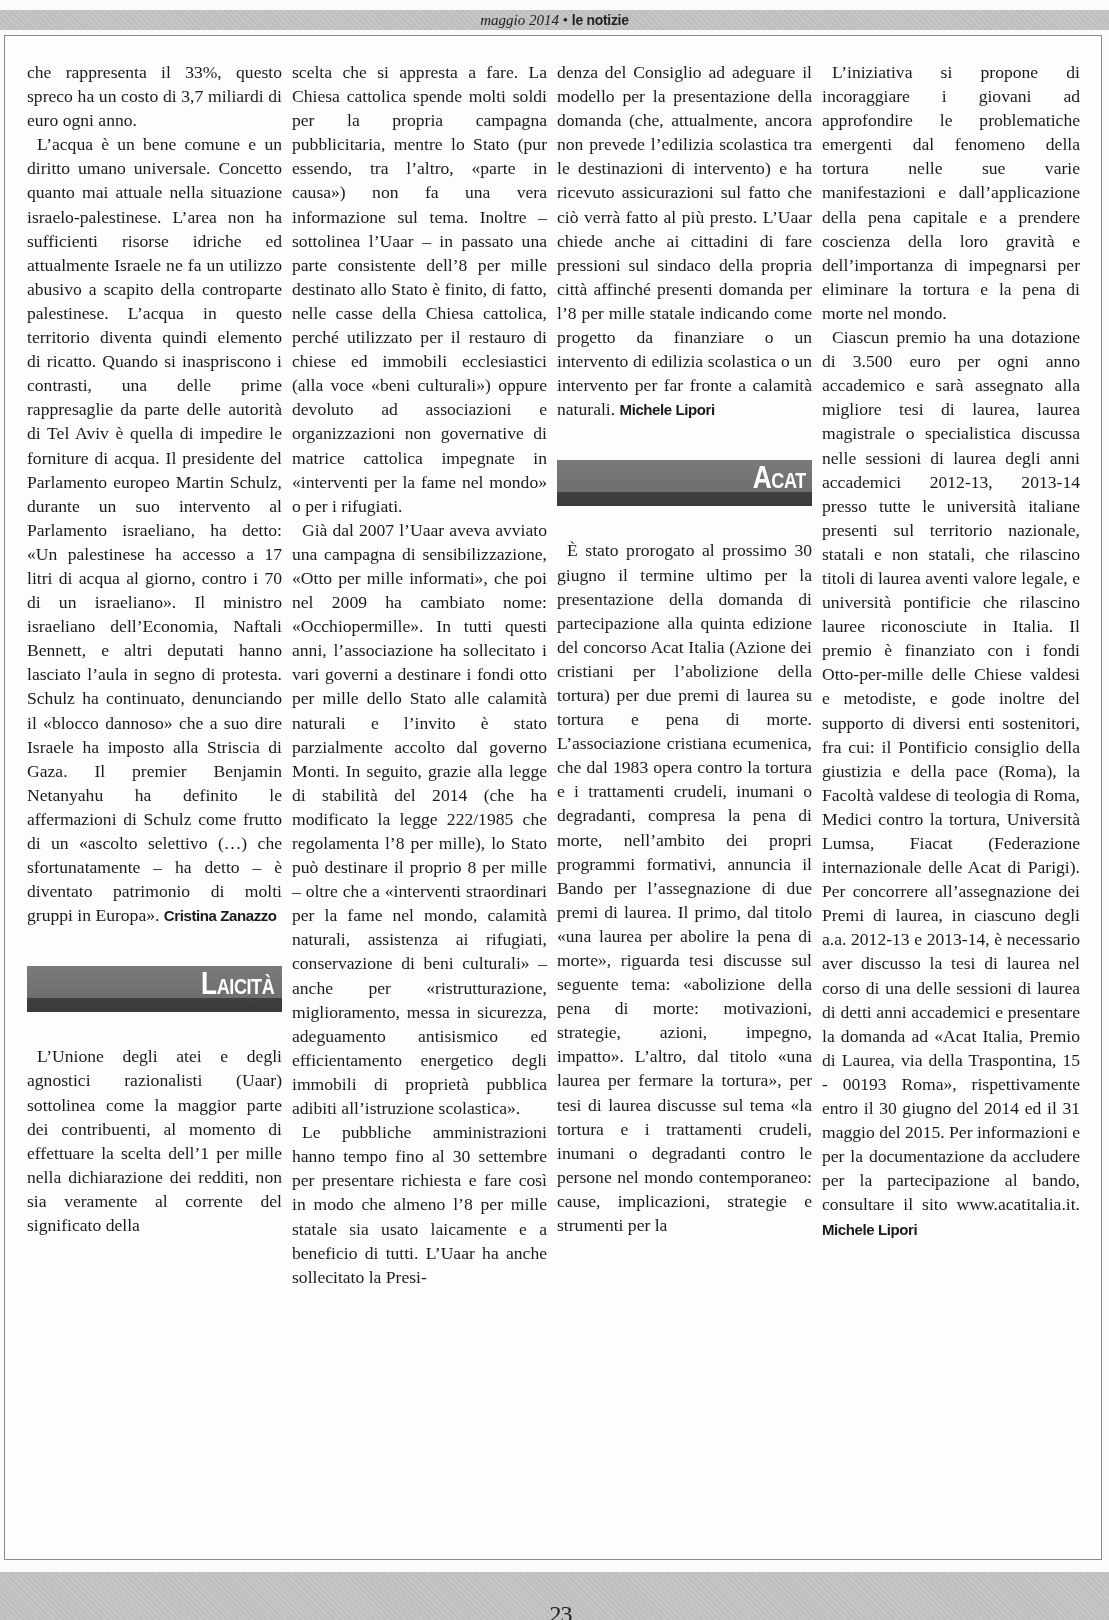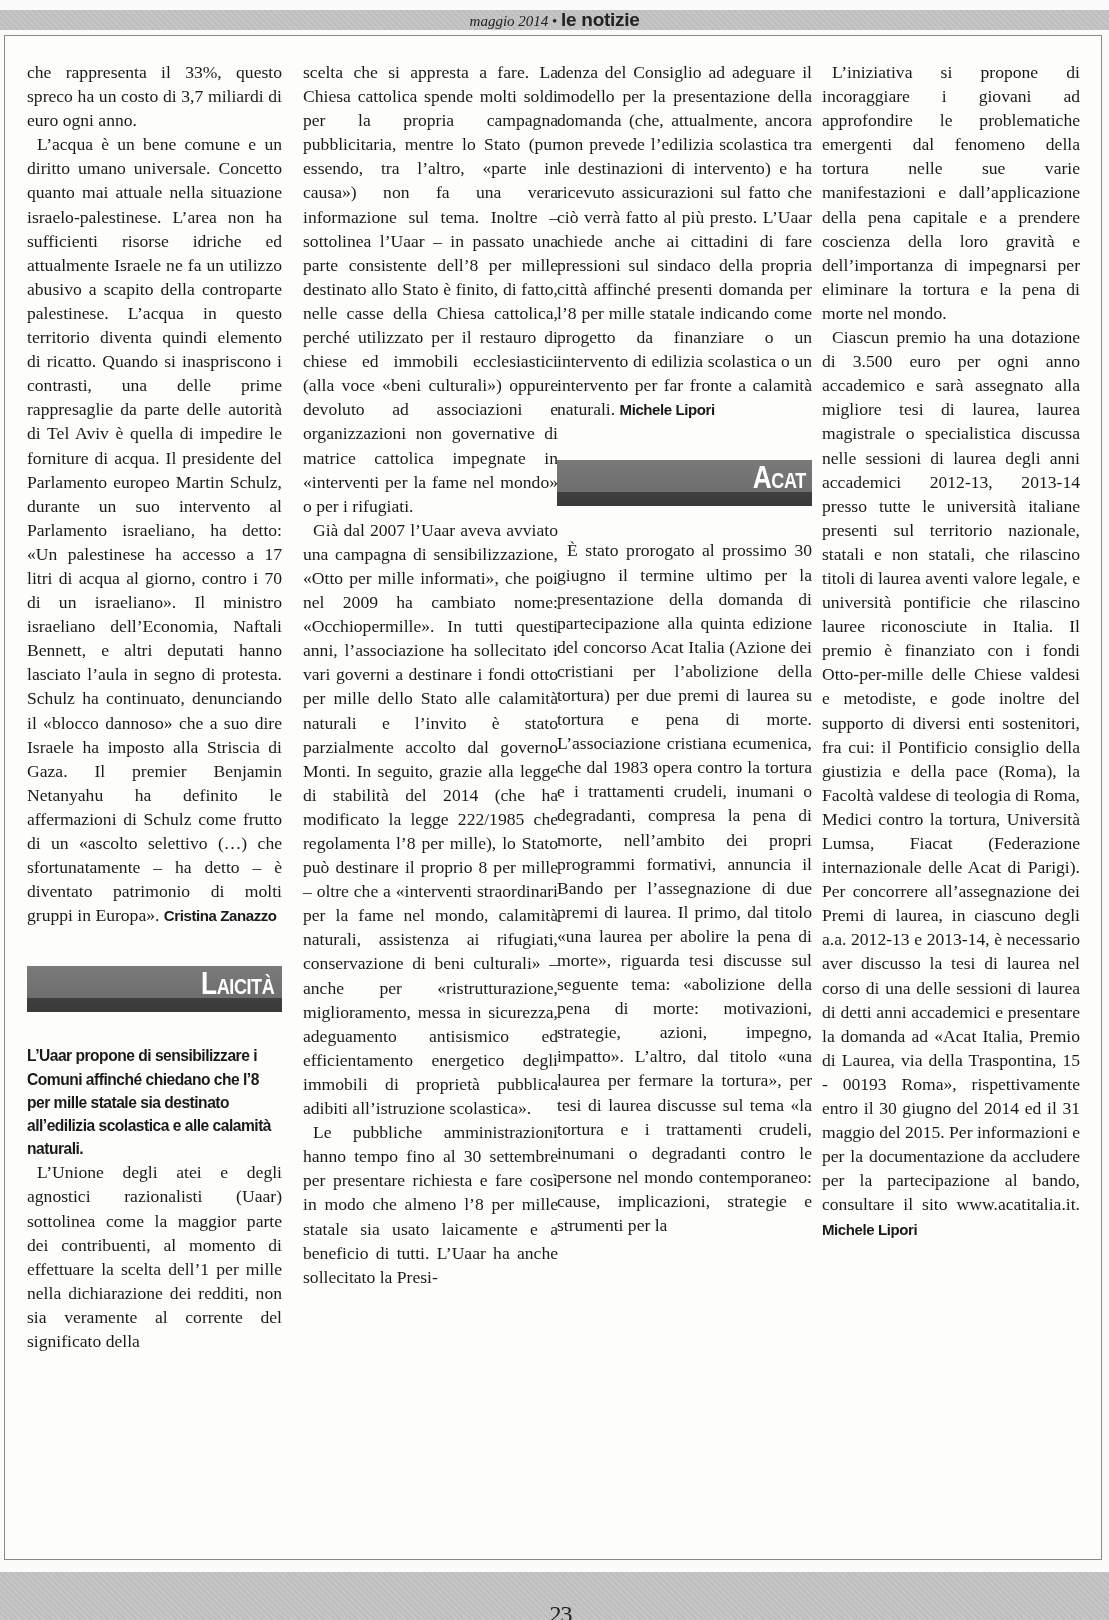--- a/index.html
+++ b/index.html
@@ -15,21 +15,21 @@
     position: absolute; left: 0; width: 1109px;
     background: #c4c4c4;
     background-image: repeating-linear-gradient(45deg, rgba(0,0,0,0.03) 0 2px, rgba(255,255,255,0.04) 2px 4px);
   }
   .top-band { top: 10px; height: 20px; }
   .top-band .running-head {
     position: absolute; left: 0; right: 0; top: 1px;
     text-align: center; font-size: 15px; line-height: 18px; color: #222;
   }
   .running-head .mag-date { font-style: italic; text-align: center; }
-  .running-head .mag-name { font-family: "Liberation Sans", sans-serif; font-weight: bold; font-size: 19px; letter-spacing: -0.3px; }
+  .running-head .mag-name { font-family: "Liberation Sans", sans-serif; font-weight: bold; font-size: 14px; letter-spacing: -0.3px; }
   .bottom-band { top: 1572px; height: 48px; }
   .page-number {
     position: absolute; left: 12px; right: 0; top: 10px;
     text-align: center; font-size: 24px; color: #222; letter-spacing: -1px;
     font-family: "Liberation Serif", serif;
     margin-top: 19px;
   }
   .frame {
     position: absolute; left: 4px; top: 35px; width: 1098px; height: 1525px;
     border: 1px solid #8a8a8a; box-sizing: border-box;
@@ -37,21 +37,21 @@
   }
   .col {
     position: absolute; top: 60px; width: 255px;
     font-size: 17.6px; line-height: 24.1px;
     text-align: justify;
     hyphens: manual;
   }
   .col p { margin: 0; text-indent: 0; }
   .col p.ind { text-indent: 10px; }
   .c1 { left: 27px; }
-  .c2 { left: 292px; margin-left: 11px; }
+  .c2 { left: 292px; }
   .c3 { left: 557px; }
   .c4 { left: 822px; width: 258px; }
   .byline { font-family: "Liberation Sans", sans-serif; font-weight: bold; font-size: 15px; letter-spacing: -0.4px; }
   .section-bar {
     position: relative;
     height: 46px;
     margin: 0 0 0 0;
     background: linear-gradient(to bottom, #7a7a7a 0%, #6e6e6e 70%, #3f3f3f 70%, #3a3a3a 100%);
     text-align: right;
     color: #ffffff;
@@ -86,21 +86,20 @@
 <div class="frame"></div>
 
 <div class="col c1">
   <p>che rappresenta il 33%, questo spreco ha un costo di 3,7 miliardi di euro ogni anno.</p>
   <p class="ind"><span>L’acqua è un bene comune e un diritto umano universale. Concetto quanto mai attuale nella situazione israelo-palestinese. L’area non ha sufficienti risorse idriche ed attualmente Israele ne fa un utilizzo abusivo a scapito della controparte palestinese. L’acqua in questo territorio diventa quindi elemento di ricatto. Quando si inaspriscono i contrasti, una delle prime rappresaglie da parte delle autorità di Tel Aviv è quella di impedire le forniture di acqua. Il presidente del Parlamento europeo Martin Schulz, durante un suo intervento al Parlamento israeliano, ha detto: «Un palestinese ha accesso a 17 litri di acqua al giorno, contro i 70 di un israeliano». Il ministro israeliano dell’Economia, Naftali Bennett, e altri deputati hanno lasciato l’aula in segno di protesta. Schulz ha continuato, denunciando il «blocco dannoso» che a suo dire Israele ha imposto alla Striscia di Gaza. Il premier Benjamin Netanyahu ha definito le affermazioni di Schulz come frutto di un «ascolto selettivo (…) che sfortunatamente – ha detto – è diventato patrimonio di molti gruppi in Europa».</span> <span class="byline">Cristina Zanazzo</span></p>
   <div class="gap-m"></div>
   <div class="section-bar">
     <span>Laicità</span>
   </div>
   <div class="gap-s"></div>
-  <p class="lede">L’Uaar propone di sensibilizzare i Comuni affinché chiedano che l’8 per mille statale sia destinato all’edilizia scolastica e alle calamità naturali.</p>
   <p class="ind">L’Unione degli atei e degli agnostici razionalisti (Uaar) sottolinea come la maggior parte dei contribuenti, al momento di effettuare la scelta dell’1 per mille nella dichiarazione dei redditi, non sia veramente al corrente del significato della</p>
 </div>
 
 <div class="col c2">
   <p>scelta che si appresta a fare. La Chiesa cattolica spende molti soldi per la propria campagna pubblicitaria, mentre lo Stato (pur essendo, tra l’altro, «parte in causa») non fa una vera informazione sul tema. Inoltre – sottolinea l’Uaar – in passato una parte consistente dell’8 per mille destinato allo Stato è finito, di fatto, nelle casse della Chiesa cattolica, perché utilizzato per il restauro di chiese ed immobili ecclesiastici (alla voce «beni culturali») oppure devoluto ad associazioni e organizzazioni non governative di matrice cattolica impegnate in «interventi per la fame nel mondo» o per i rifugiati.</p>
   <p class="ind">Già dal 2007 l’Uaar aveva avviato una campagna di sensibilizzazione, «Otto per mille informati», che poi nel 2009 ha cambiato nome: «Occhiopermille». In tutti questi anni, l’associazione ha sollecitato i vari governi a destinare i fondi otto per mille dello Stato alle calamità naturali e l’invito è stato parzialmente accolto dal governo Monti. In seguito, grazie alla legge di stabilità del 2014 (che ha modificato la legge 222/1985 che regolamenta l’8 per mille), lo Stato può destinare il proprio 8 per mille – oltre che a «interventi straordinari per la fame nel mondo, calamità naturali, assistenza ai rifugiati, conservazione di beni culturali» – anche per «ristrutturazione, miglioramento, messa in sicurezza, adeguamento antisismico ed efficientamento energetico degli immobili di proprietà pubblica adibiti all’istruzione scolastica».</p>
   <p class="ind">Le pubbliche amministrazioni hanno tempo fino al 30 settembre per presentare richiesta e fare così in modo che almeno l’8 per mille statale sia usato laicamente e a beneficio di tutti. L’Uaar ha anche sollecitato la Presi-</p>
 </div>
 
 <div class="col c3">

